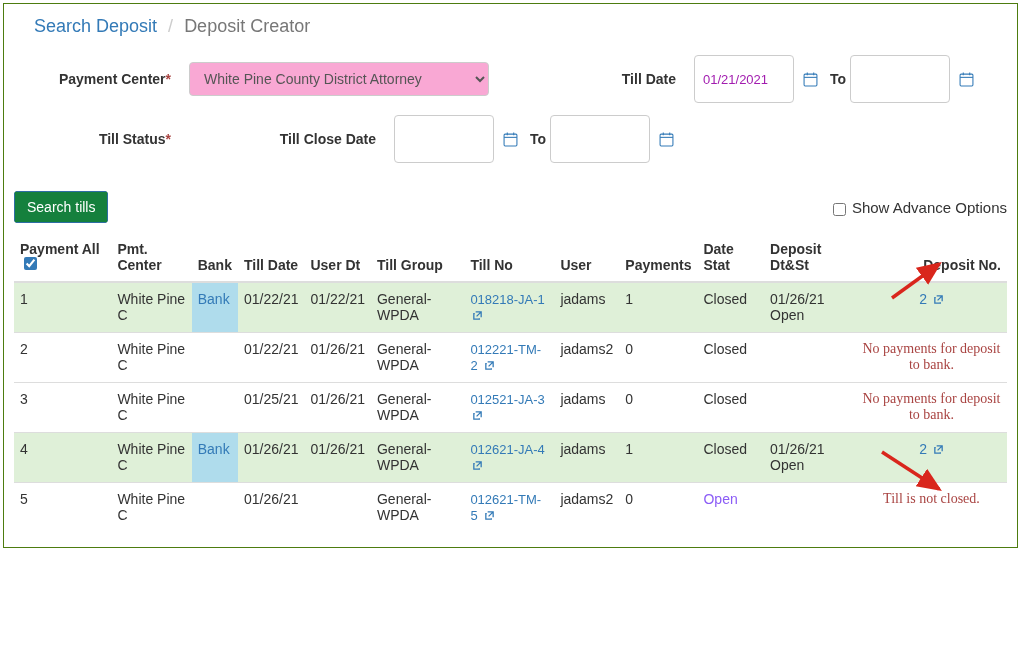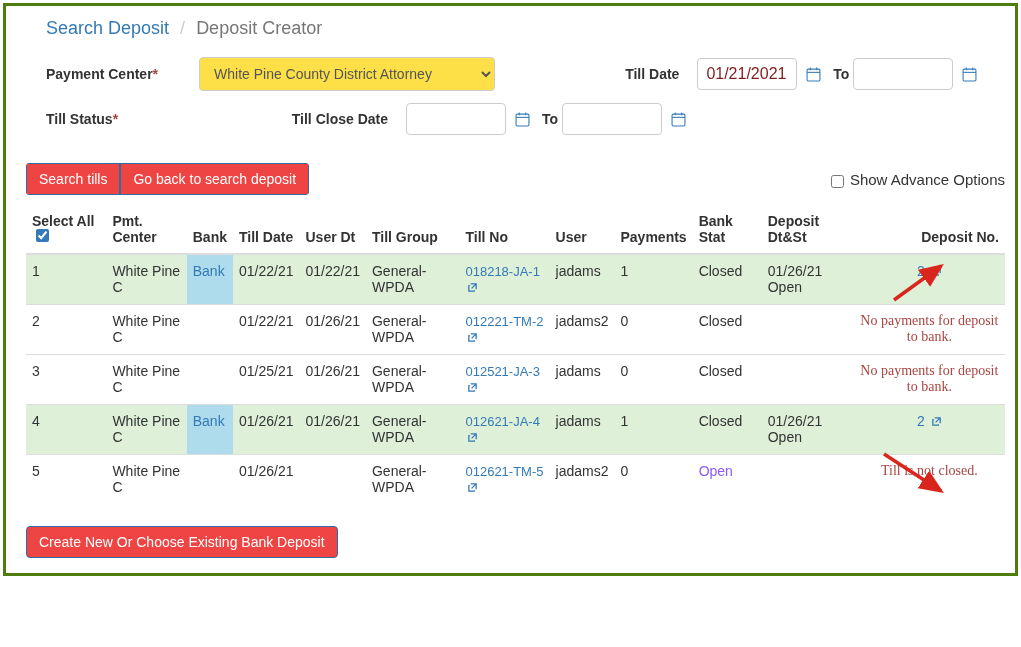--- a/index.html
+++ b/index.html
@@ -4,92 +4,92 @@
 <style>
   * { box-sizing: border-box; margin: 0; padding: 0; }
   body {
     font-family: "Helvetica Neue", Helvetica, Arial, sans-serif;
     font-size: 14px;
     color: #333;
     background: #fff;
     padding: 3px;
   }
   .frame {
-    border: 3px solid #4d7c0f;
-    padding: 0 10px 15px 20px;
+    border: 1px solid #4d7c0f;
+    padding: 0 10px 15px 10px;
   }
   .breadcrumb {
     padding: 12px 0 12px 20px;
     font-size: 18px;
   }
   .breadcrumb .link { color: #337ab7; }
   .breadcrumb .sep { color: #ccc; margin: 0 6px; }
   .breadcrumb .current { color: #777; }
   .filter-box {
     padding: 6px 20px 10px 20px;
   }
   .filter-row {
     display: flex;
     align-items: center;
     margin-bottom: 12px;
   }
   .filter-label {
     width: 155px;
-    text-align: left;
+    text-align: right;
     font-weight: 700;
     padding-right: 18px;
     font-size: 14px;
   }
   .req { color: #a94442; }
   .filter-select {
     width: 300px;
     height: 34px;
     padding: 5px 10px;
     border: 1px solid #ccc;
     border-radius: 4px;
     font-size: 14px;
     color: #555;
-    background: #fde047;
+    background: #f9a8d4;
   }
   .filter-right-label {
     width: 205px;
     text-align: right;
     font-weight: 700;
     padding-right: 18px;
     font-size: 14px;
   }
   .date-input {
     width: 100px;
-    height: 32px;
+    height: 48px;
     padding: 5px 8px;
     border: 1px solid #ccc;
     border-radius: 4px;
-    font-size: 16px;
-    color: #7f1d1d;
+    font-size: 13px;
+    color: #a21caf;
   }
   .cal-icon {
     width: 16px; height: 16px;
     display: inline-flex;
     align-items: center; justify-content: center;
     color: #337ab7;
     margin: 0 8px;
   }
   .to-label { font-weight: 700; margin: 7px 4px; }
   .action-bar {
     display: flex;
     align-items: center;
     margin: 6px 0 10px 0;
   }
   .btn-group {
     display: inline-flex;
     border-radius: 4px;
     overflow: hidden;
   }
   .btn-primary {
-    background: #ef4444;
+    background: #15803d;
     color: #fff;
     border: 1px solid #2e6da4;
     padding: 7px 12px;
     font-size: 14px;
     cursor: pointer;
   }
   .btn-group .btn-primary + .btn-primary { border-left: 1px solid #2e6da4; }
   .adv-options {
     margin-left: auto;
     display: flex;
@@ -197,44 +197,43 @@
             <line x1="4" y1="0.5" x2="4" y2="3" stroke="#337ab7"></line>
             <line x1="10" y1="0.5" x2="10" y2="3" stroke="#337ab7"></line>
           </svg>
       </span>
     </div>
   </div>
 
   <div class="action-bar">
     <div class="btn-group">
       <button class="btn-primary">Search tills</button>
-      <button class="btn-primary">Go back to search deposit</button>
     </div>
     <label class="adv-options">
       <input type="checkbox" style="">
       <span>Show Advance Options</span>
     </label>
   </div>
 
   <table class="data">
     <thead>
       <tr>
         <th>
-          <span>Select All</span>
+          <span>Payment All</span>
           <input type="checkbox" checked="" class="selall-check" style="">
         </th>
         <th>Pmt. Center</th>
         <th>Bank</th>
         <th>Till Date</th>
         <th>User Dt</th>
         <th>Till Group</th>
         <th>Till No</th>
         <th>User</th>
         <th>Payments</th>
-        <th>Bank Stat</th>
+        <th>Date Stat</th>
         <th>Deposit Dt&amp;St</th>
         <th style="text-align:right">Deposit No.</th>
       </tr>
     </thead>
     <tbody id="tbody">
         <tr class="row-highlight">
           <td>1</td>
           <td>White Pine C</td>
           <td class="bank-cell">Bank</td>
           <td>01/22/21</td>
@@ -326,23 +325,20 @@
           <td>0</td>
           <td><span class="open-txt">Open</span></td>
           <td></td>
           <td style="text-align:center">
             <span class="red-txt">Till is not closed.</span>
           </td>
         </tr>
       </tbody>
   </table>
 
-  <div class="footer-btn">
-    <button class="btn-primary" style="border-radius:4px">Create New Or Choose Existing Bank Deposit</button>
-  </div>
 
   <svg class="arrow-svg" style="left:880px; top:252px;" width="70" height="50">
     <defs>
         <marker id="ah1" markerWidth="8" markerHeight="8" refX="6" refY="3" orient="auto">
           <path d="M0,0 L7,3 L0,6 Z" fill="#d9261c"></path>
         </marker>
       </defs>
     <line x1="8" y1="42" x2="55" y2="8" stroke="#d9261c" stroke-width="3.5" marker-end="url(#ah1)"></line>
   </svg>
   <svg class="arrow-svg" style="left:870px; top:440px;" width="80" height="55">

